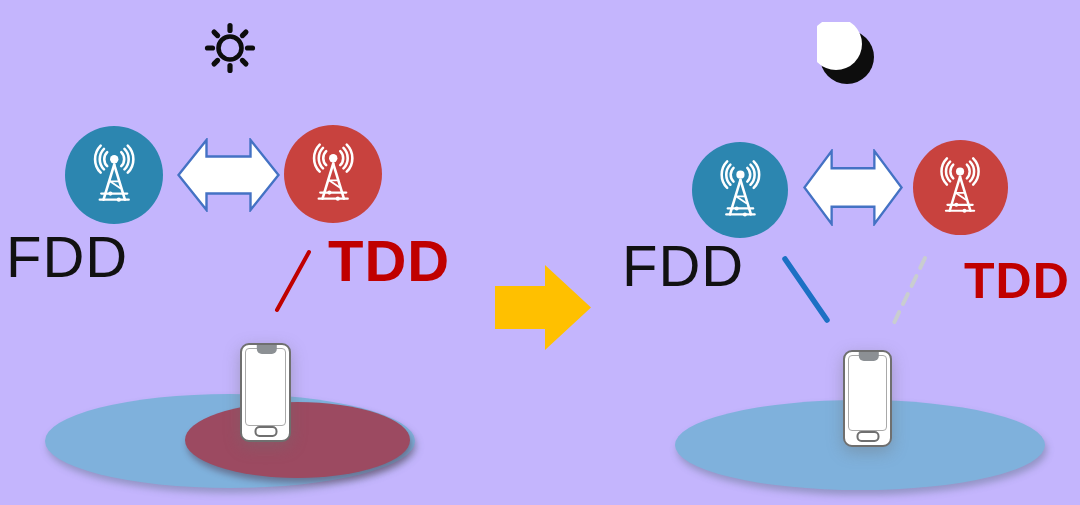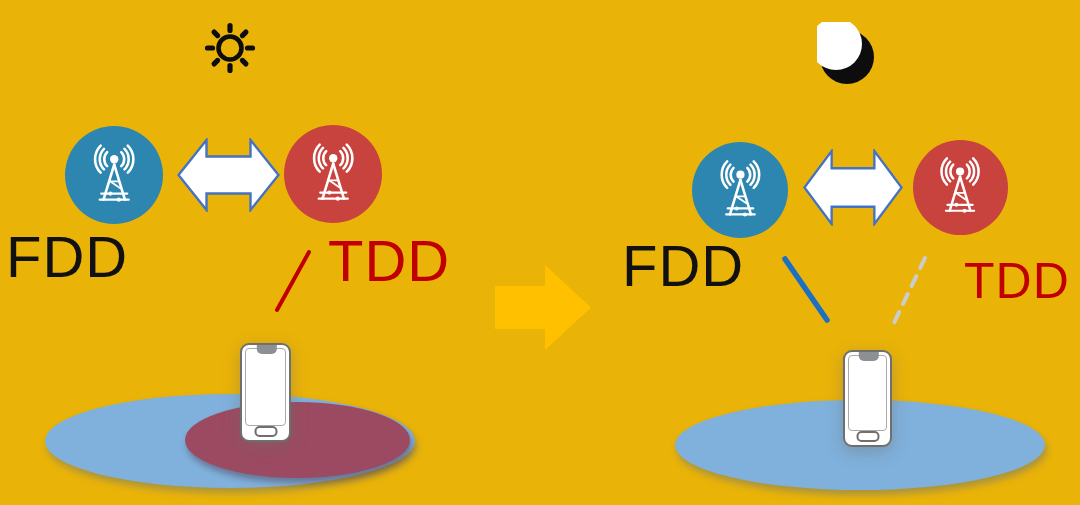--- a/index.html
+++ b/index.html
@@ -1,28 +1,28 @@
 <!DOCTYPE html>
 <html><head>
 <meta charset="utf-8">
 <style>
   html,body{margin:0;padding:0;background:#ffffff;}
   .canvas{
-    position:relative;width:1080px;height:505px;background:#eab308;
+    position:relative;width:1080px;height:505px;background:#c4b5fd;
     overflow:hidden;font-family:"Liberation Sans",sans-serif;
   }
   .abs{position:absolute;}
   
   .bs-circle{border-radius:50%;display:flex;align-items:center;justify-content:center;}
   .bs-blue{background:#2C86B0;}
   .bs-red{background:#C8423E;}
   .bs-circle svg{width:78%;height:78%;}
   
   .mode-label{font-size:58px;font-weight:400;letter-spacing:1px;line-height:1;color:#111;}
-  .mode-label.red{color:#C00000;}
+  .mode-label.red{color:#C00000;font-weight:bold;}
   
   .ellipse{border-radius:50%;}
   .cov-blue{background:#7FB1DC;box-shadow:2px 5px 7px rgba(90,110,130,.45);}
   .cov-red{background:#9C4A61;box-shadow:2px 5px 6px rgba(70,30,45,.40);}
   
   .phone{background:#fff;border:2.5px solid #6F6F6F;border-radius:9px;
          box-shadow:0 5px 16px rgba(110,110,110,.40);}
   .phone .screen{position:absolute;left:3px;right:3px;top:3px;bottom:14px;
          border:1px solid #A9A9A9;border-radius:4px;}
   .phone .notch{position:absolute;top:0;left:50%;transform:translateX(-46%);

